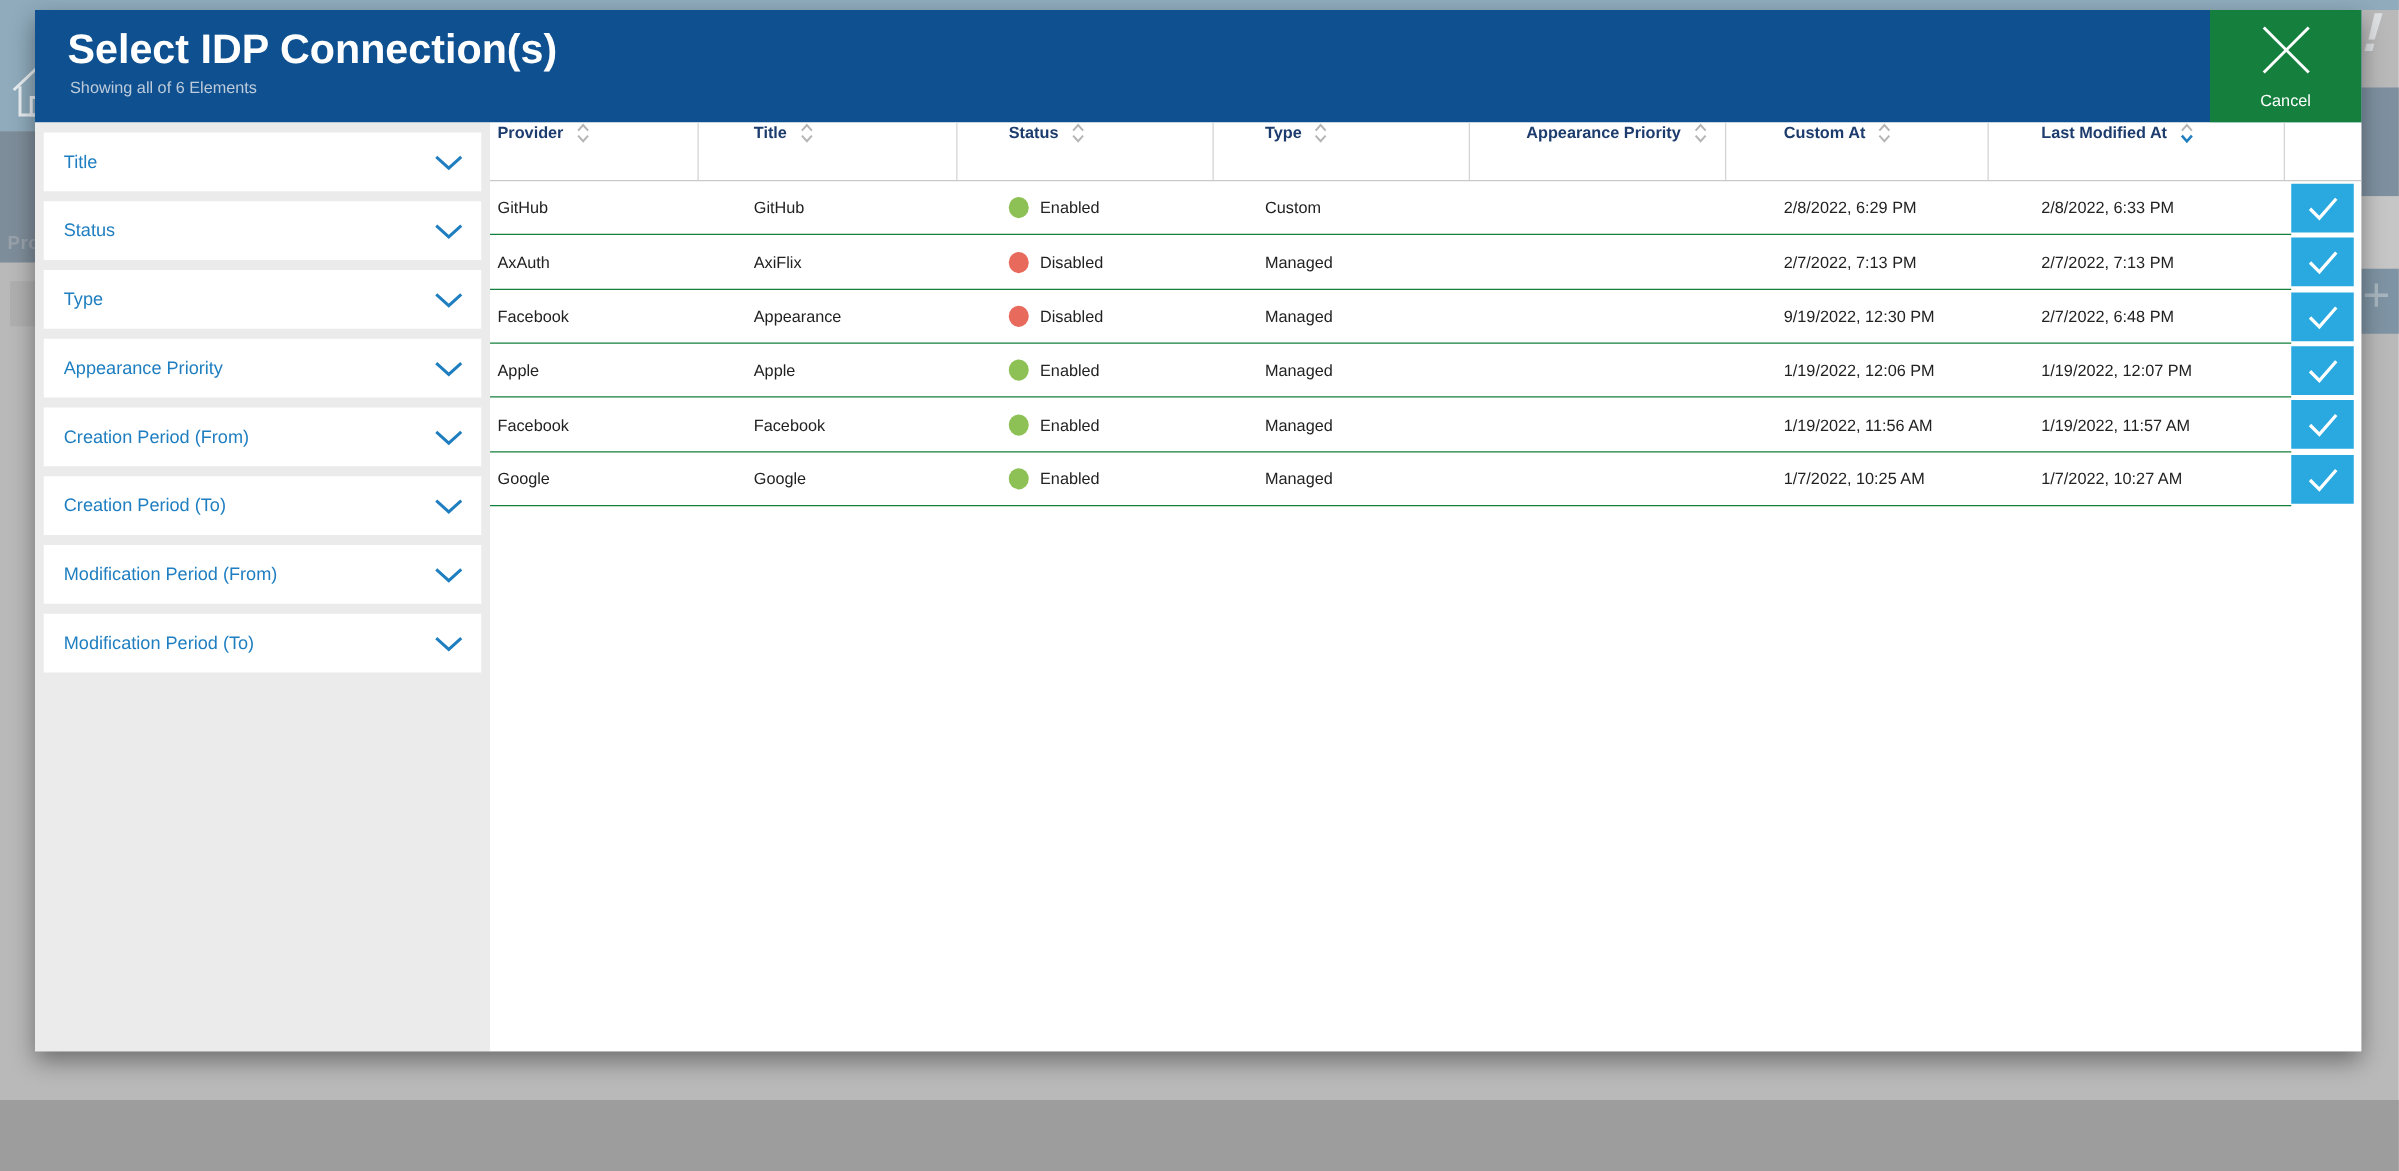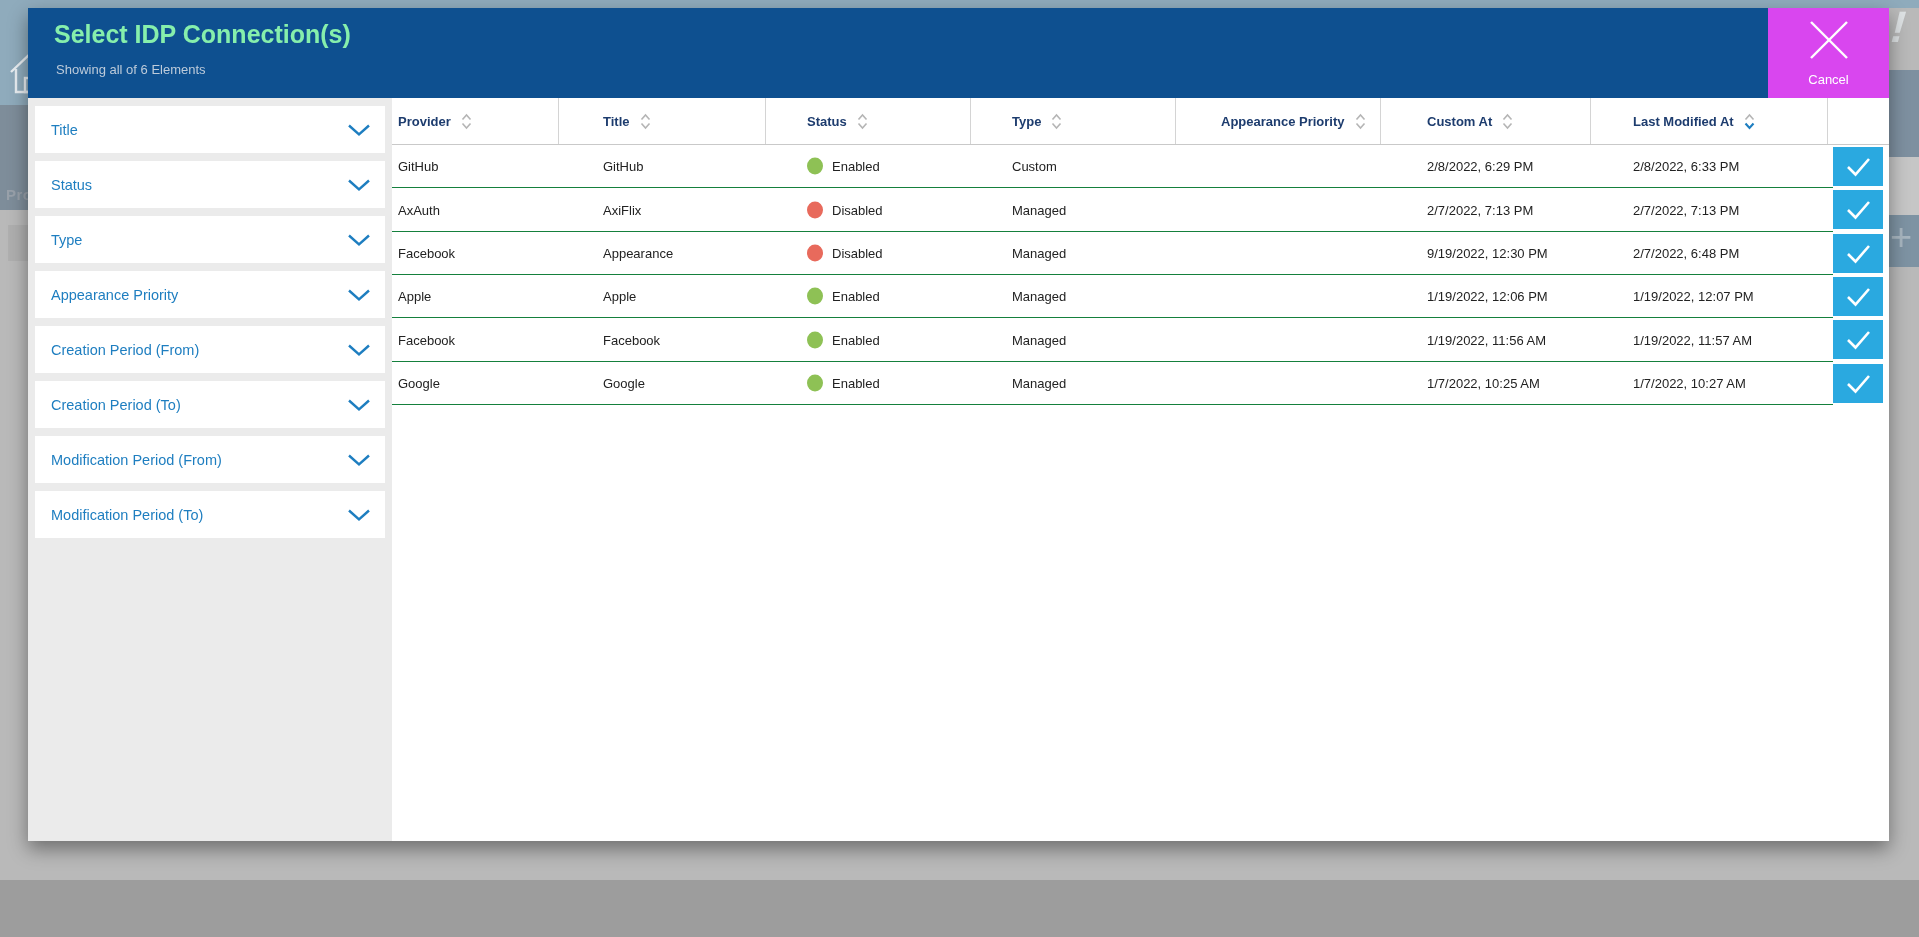--- a/index.html
+++ b/index.html
@@ -25,25 +25,25 @@
   .bg-rblock2      { position:absolute; left:1889px; top:215px; width:30px; height:52px; background:#7e93a3; }
   .bg-plus         { position:absolute; left:1890px; top:218px; font-size:38px; font-weight:normal; color:#a8b6c0; line-height:1; }
   .bg-bottom-band  { position:absolute; left:0; top:880px; width:1919px; height:57px; background:#9d9d9d; }
 
   
   .modal {
     position:absolute; left:28px; top:8px; width:1861px; height:833px;
     background:#ffffff; box-shadow:0 8px 18px rgba(0,0,0,.40); z-index:10;
   }
   .modal-header { position:absolute; left:0; top:0; width:100%; height:90px; background:#0e5090; }
-  .modal-title    { position:absolute; left:26px; top:12px; font-size:25px; font-weight:bold; color:#86efac; }
+  .modal-title    { position:absolute; left:26px; top:12px; font-size:33px; font-weight:bold; color:#ffffff; }
   .modal-subtitle { position:absolute; left:28px; top:54px; font-size:13px; color:#bdcbda; }
   .cancel-btn {
     position:absolute; left:1740px; top:0; width:121px; height:90px;
-    background:#d946ef; cursor:pointer; text-align:center;
+    background:#15803d; cursor:pointer; text-align:center;
   }
   .cancel-btn svg { margin-top:10px; }
   .cancel-btn svg line { stroke:#ffffff; stroke-width:2.4; }
   .cancel-label { display:block; margin-top:6px; font-size:13px; color:#ffffff; }
 
   
   .sidebar { position:absolute; left:0; top:90px; width:364px; height:743px; background:#ebebeb; }
   .filter-card {
     position:absolute; left:7px; width:350px; height:47px; background:#ffffff;
     cursor:pointer;
@@ -52,21 +52,21 @@
     position:absolute; left:16px; top:50%; transform:translateY(-50%);
     font-size:14.5px; color:#1e7ec0;
   }
   .filter-chevron { position:absolute; right:14px; top:50%; transform:translateY(-50%); }
   .filter-chevron polyline { fill:none; stroke:#1e7ec0; stroke-width:2.4; }
 
   
   .table-area { position:absolute; left:364px; top:90px; width:1497px; height:743px; background:#ffffff; }
   .thead { position:absolute; left:0; top:0; width:1497px; height:47px; border-bottom:1px solid #c9c9c9; }
   .hcell {
-    position:absolute; top:0; height:47px; display:inline-flex; align-items:center; gap:10px;
+    position:absolute; top:0; height:47px; display:inline-flex; align-items:flex-start; gap:10px;
     font-size:13px; font-weight:bold; color:#1d3c6e; cursor:pointer; white-space:nowrap;
   }
   .sort polyline { fill:none; stroke:#b5b5b5; stroke-width:1.6; }
   .sort.desc polyline:last-child { stroke:#1e7ec0; stroke-width:2.1; }
   .vdiv { position:absolute; top:0; width:1px; height:46px; background:#d4d4d4; }
   .hc0{left:6px}.hc1{left:211px}.hc2{left:415px}.hc3{left:620px}.hc4{left:829px}.hc5{left:1035px}.hc6{left:1241px}
   .v0{left:166px}.v1{left:373px}.v2{left:578px}.v3{left:783px}.v4{left:988px}.v5{left:1198px}.v6{left:1435px}
 
   .trow { position:absolute; left:0; width:1441px; border-bottom:1px solid #15803d; }
   .cell {

